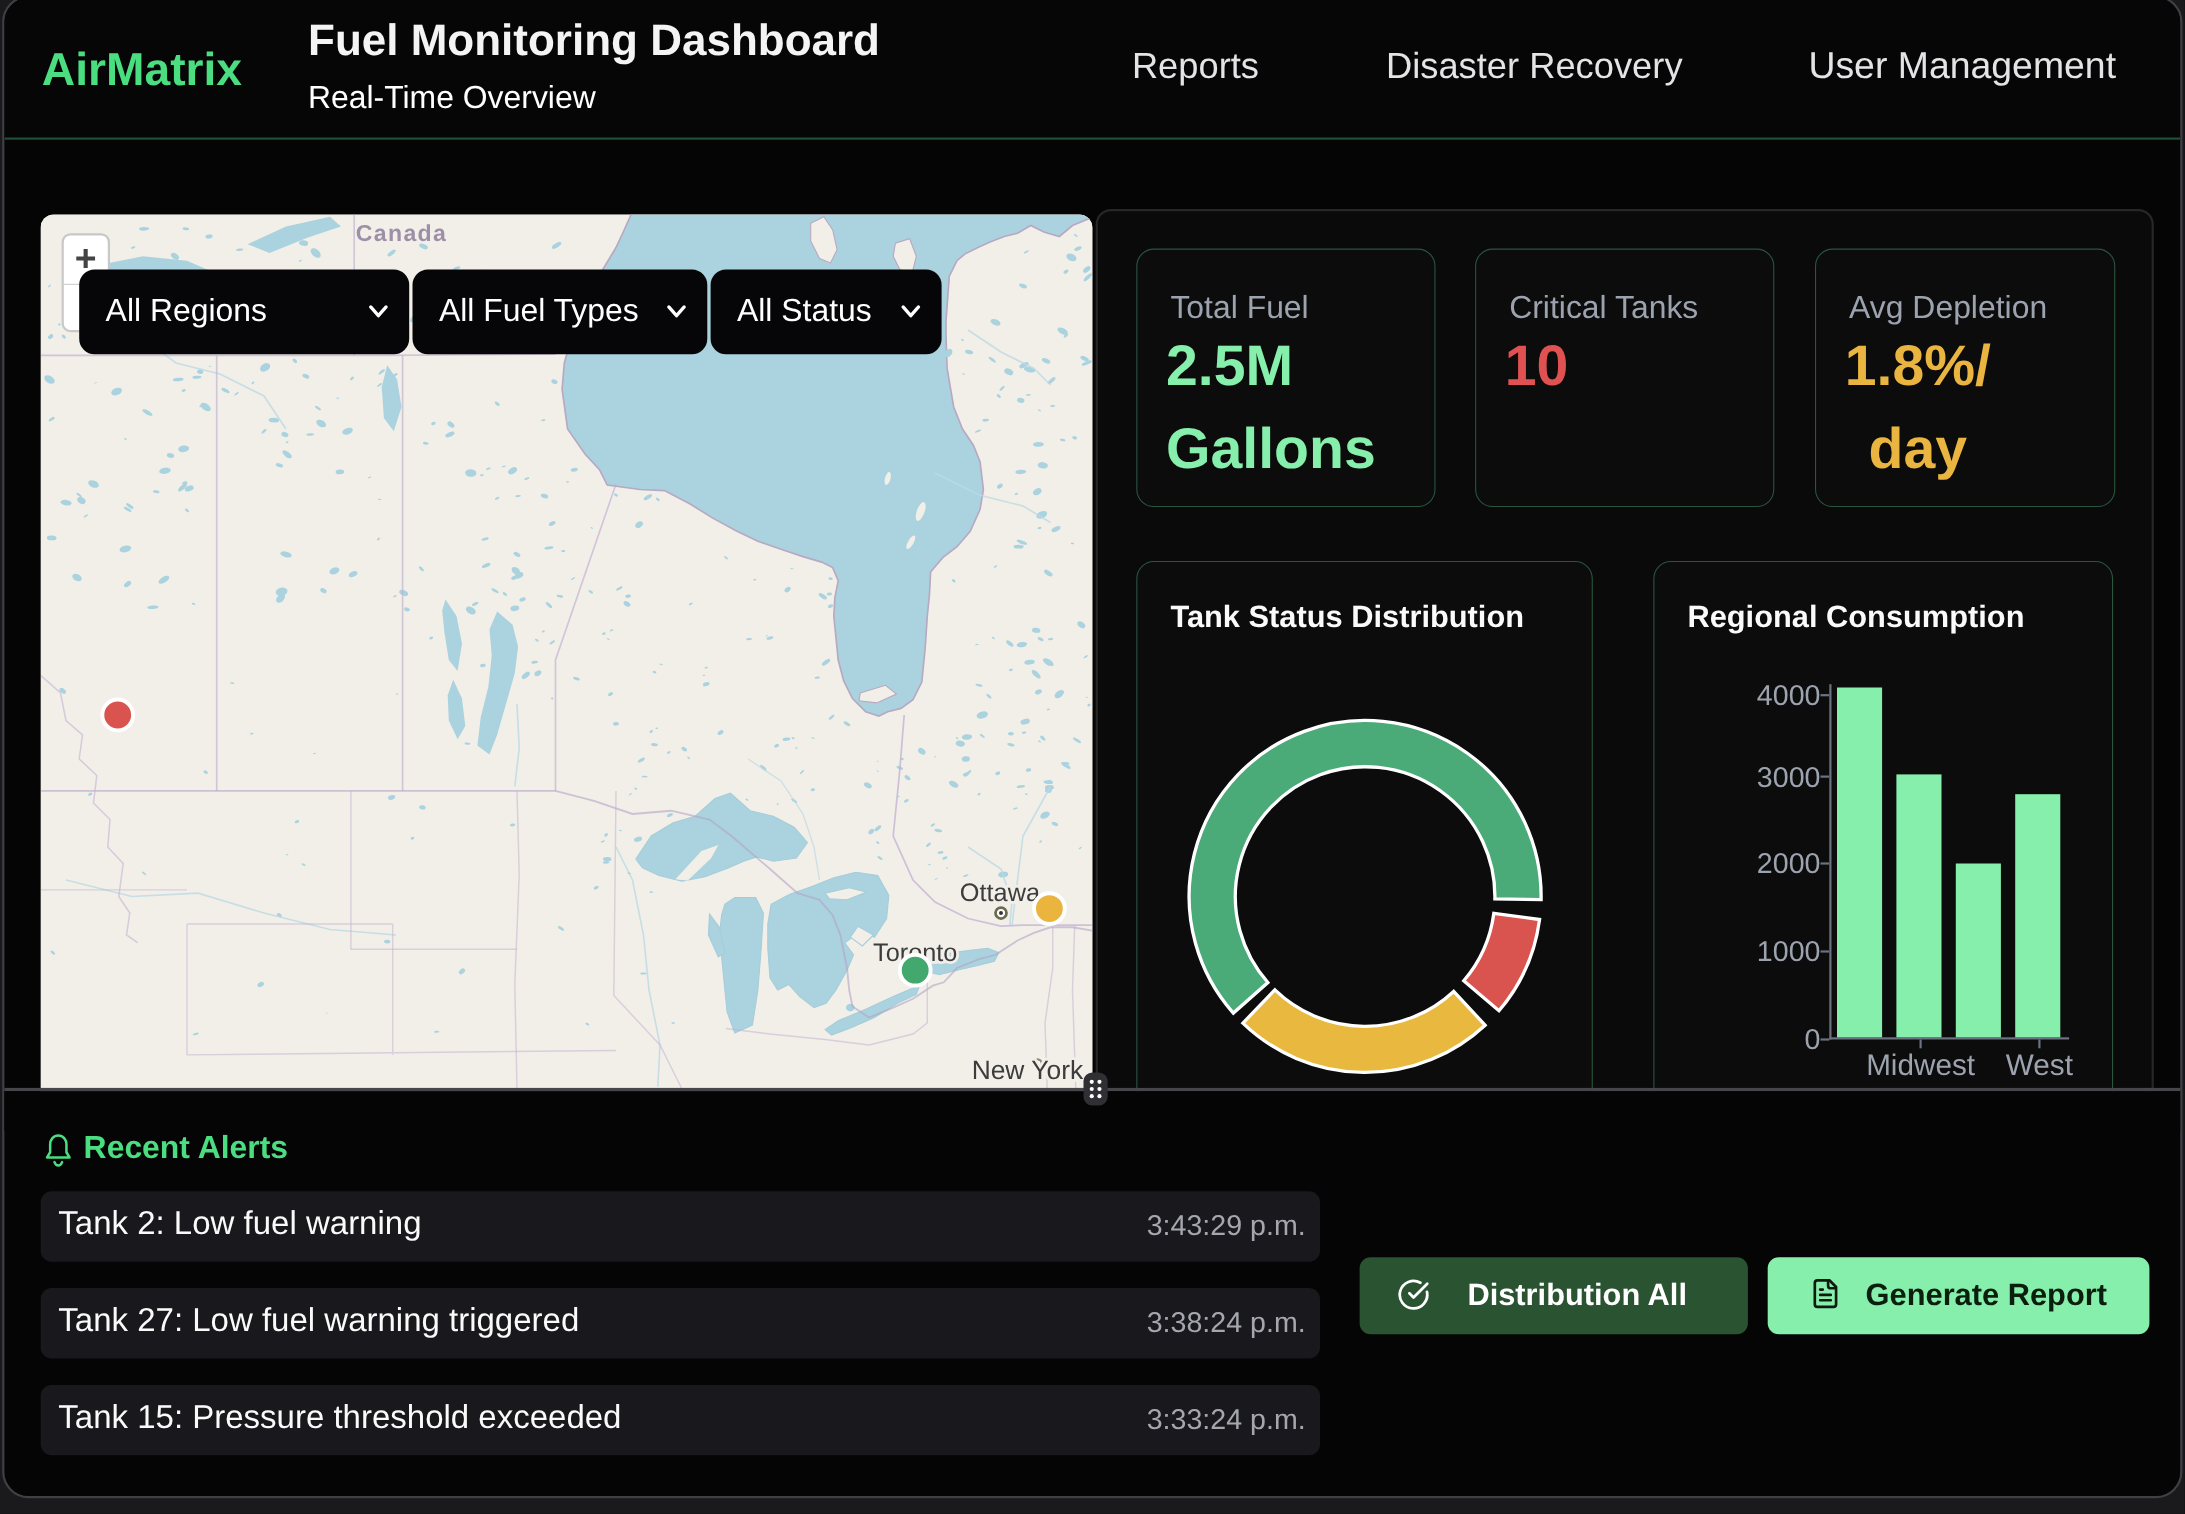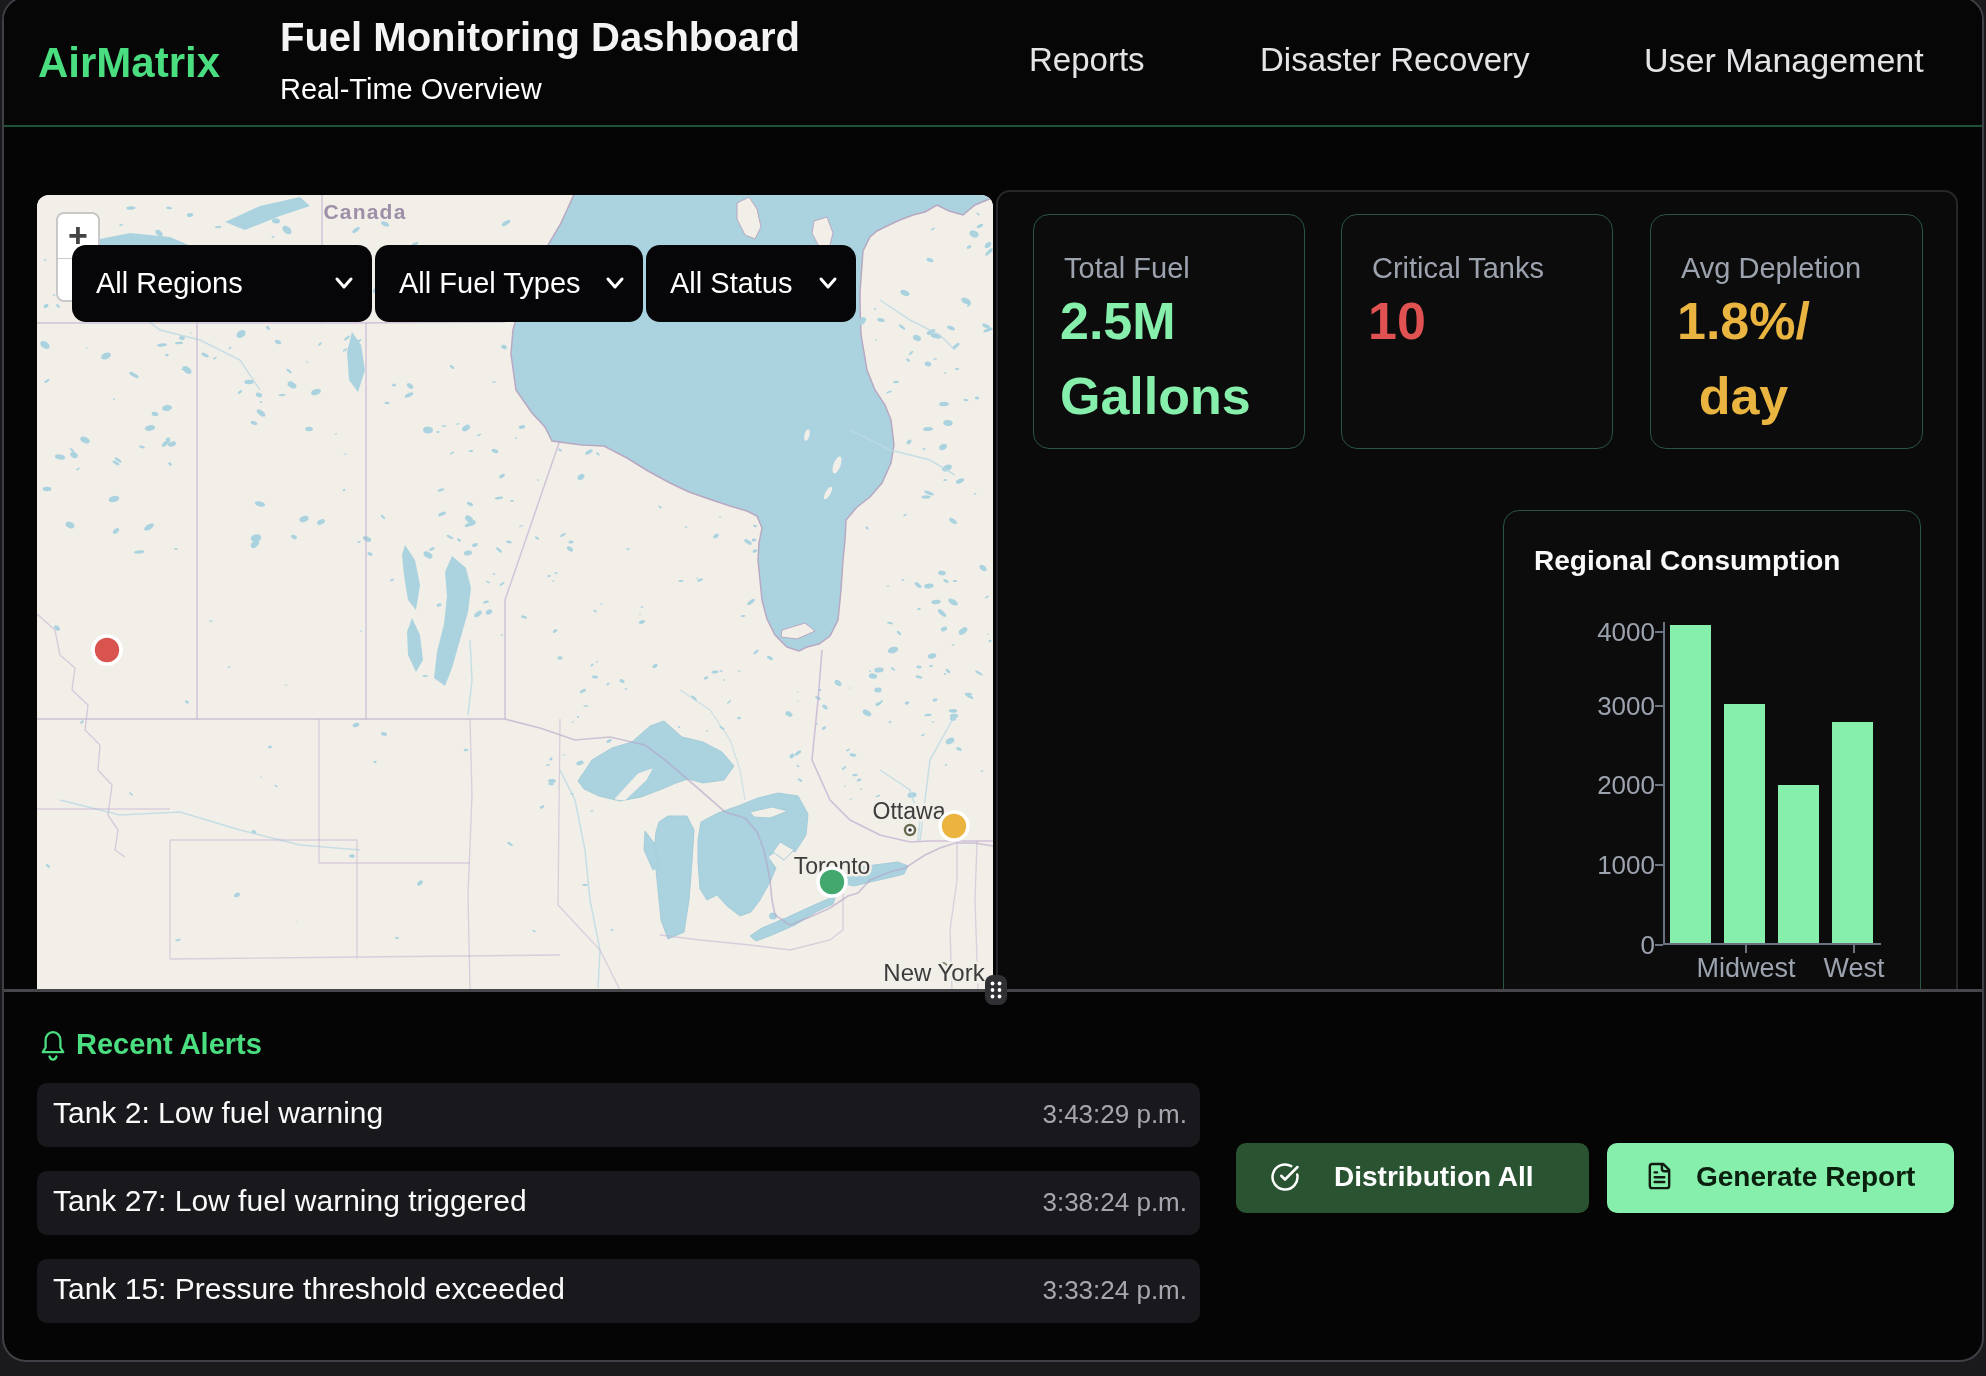--- a/index.html
+++ b/index.html
@@ -11,21 +11,21 @@
 #logo { position:absolute; left:34px; top:41px; font-size:42px; font-weight:bold; color:#4ade80; }
 #h1 { position:absolute; left:276px; top:17px; font-size:40px; font-weight:bold; color:#f4f4f5; }
 #h2 { position:absolute; left:276px; top:75px; font-size:29px; color:#ffffff; }
 .nav { position:absolute; top:43px; font-size:33px; color:#e4e4e7; }
 #map { position:absolute; left:33px; top:197px; width:956px; height:797px; border-radius:12px 12px 0 0; overflow:hidden; background:#f2efe9; }
 .zoomctl { position:absolute; left:52px; top:214px; width:44px; height:90px; background:#fff; border-radius:8px; border:2px solid #c8c8c8; }
 .zoomctl .plus { position:absolute; left:0; top:0; width:100%; height:45px; border-bottom:1px solid #ccc; color:#444; font-size:34px; font-weight:bold; text-align:center; line-height:42px; }
 .pill { position:absolute; top:247px; height:77px; background:#060608; border-radius:14px; color:#fff; font-size:29px; font-weight:500; display:flex; align-items:center; padding-left:24px; }
 .pill svg { position:absolute; right:10px; top:31px; }
 #rpanel { position:absolute; left:992px; top:192px; width:962px; height:812px; background:#0a0a0a; border:2px solid #27272a; border-radius:14px; }
-.scard { position:absolute; top:216px; height:235px; background:#0b0c0b; border:1.5px solid #2a5540; border-radius:16px; }
+.scard { position:absolute; top:228px; height:235px; background:#0b0c0b; border:1.5px solid #2a5540; border-radius:16px; }
 .slabel { position:absolute; left:30px; top:37px; font-size:29px; font-weight:400; color:#9ca3af; }
 .sval { position:absolute; left:26px; top:69px; font-size:52px; font-weight:bold; line-height:75px; }
 .ccard { position:absolute; top:512px; height:500px; background:#0b0c0b; border:1.5px solid #2a5540; border-radius:16px; }
 .ctitle { position:absolute; left:30px; top:34px; font-size:28px; font-weight:bold; color:#fafafa; }
 .bar { position:absolute; background:#86efac; }
 .ylab { position:absolute; font-size:26px; color:#9ca3af; text-align:right; width:70px; }
 .xlab { position:absolute; font-size:27px; color:#9ca3af; text-align:center; width:140px; }
 #alerts-title { position:absolute; left:72px; top:1030px; font-size:29px; font-weight:bold; color:#4ade80; }
 .arow { position:absolute; left:33px; width:1163px; height:64px; background:#19191d; border-radius:10px; }
 .atext { position:absolute; left:16px; top:13px; font-size:30px; color:#fafafa; }
@@ -562,20 +562,28 @@
   </div>
   <div class="scard" style="left:1337px; width:272px;">
     <div class="slabel">Critical Tanks</div>
     <div class="sval" style="color:#e05252;">10</div>
   </div>
   <div class="scard" style="left:1646px; width:273px;">
     <div class="slabel">Avg Depletion</div>
     <div class="sval" style="color:#e9b440;text-align:center;">1.8%/<br>day</div>
   </div>
 
+  <div class="ccard" style="left:1029px; width:415px;">
+    <div class="ctitle">Tank Status Distribution</div>
+    <svg width="415" height="479" viewBox="0 0 415 479" style="position:absolute;left:0;top:0;">
+      <path d="M 87.2 410.0 A 160.0 160.0 0 1 1 367.0 306.8 L 325.0 306.1 A 118.0 118.0 0 1 0 118.6 382.2 Z" fill="#4aaa78" stroke="#fff" stroke-width="3"></path>
+      <path d="M 365.6 324.9 A 160.0 160.0 0 0 1 328.7 407.9 L 296.7 380.6 A 118.0 118.0 0 0 0 324.0 319.4 Z" fill="#d9534f" stroke="#fff" stroke-width="3"></path>
+      <path d="M 316.1 421.0 A 160.0 160.0 0 0 1 95.9 419.1 L 125.0 388.9 A 118.0 118.0 0 0 0 287.5 390.3 Z" fill="#e9b83f" stroke="#fff" stroke-width="3"></path>
+    </svg>
+  </div>
   <div class="ccard" style="left:1499px; width:418px;">
     <div class="ctitle">Regional Consumption</div>
   </div>
   <div class="abs" style="left:1659px;top:624px;width:2px;height:323px;background:#6b7280;"></div>
 <div class="abs" style="left:1659px;top:945px;width:218px;height:2px;background:#6b7280;"></div>
 <div class="ylab" style="left:1581px;top:619px;">4000</div>
 <div class="abs" style="left:1651px;top:633px;width:8px;height:2px;background:#6b7280;"></div>
 <div class="ylab" style="left:1581px;top:693px;">3000</div>
 <div class="abs" style="left:1651px;top:707px;width:8px;height:2px;background:#6b7280;"></div>
 <div class="ylab" style="left:1581px;top:772px;">2000</div>

